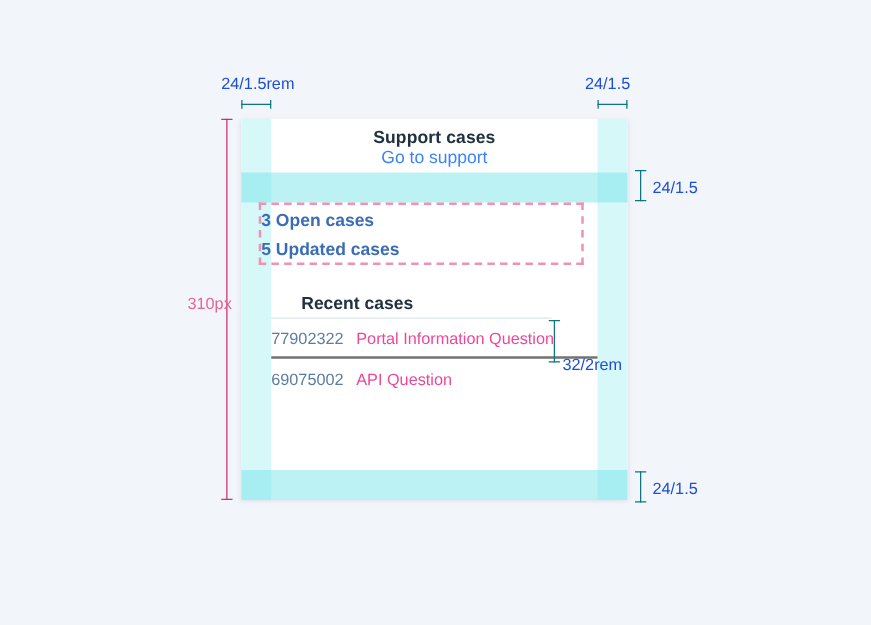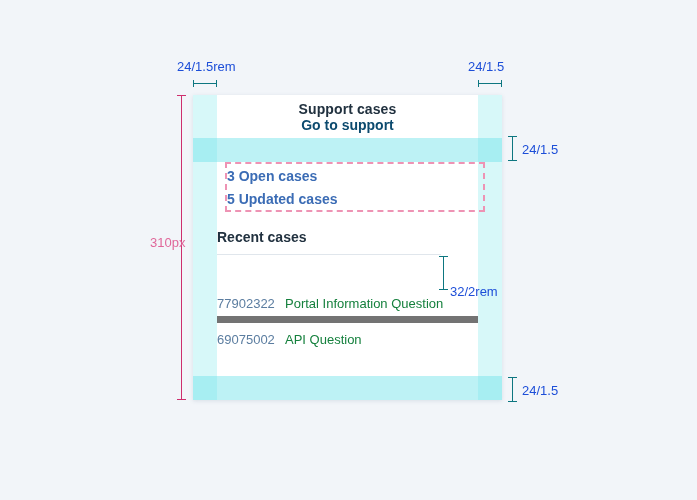--- a/index.html
+++ b/index.html
@@ -36,53 +36,53 @@
   .card-content { position: absolute; inset: 0; z-index: 3; }
 
   .card-header {
     position: absolute; left: 24px; top: 6px; width: 261px; height: 30px;
     display: flex; align-items: center; justify-content: space-between; flex-direction: column;
   }
   .card-title {
     font-size: 14px; font-weight: bold; color: #21313f; letter-spacing: .1px;
   }
   .goto-link {
-    font-size: 14px; color: #0c4a6e; text-decoration: none; cursor: pointer; font-weight: bold;
+    font-size: 14px; color: #3b82f6; text-decoration: none; cursor: pointer;
   }
 
   .summary-box {
-    position: absolute; left: 32px; top: 67px; width: 260px; height: 50px;
+    position: absolute; left: 14px; top: 67px; width: 260px; height: 50px;
     border: 2px dashed #ee93b4;
     padding: 1px 0 0 0;
   }
   .summary-link {
     display: block; font-size: 14px; font-weight: bold; color: #3b6cb5;
     line-height: 23px; text-decoration: none; cursor: pointer;
   }
 
   .section-header {
     position: absolute; left: 24px; top: 134px; width: 224px; height: 26px;
     border-bottom: 1px solid #e0e6ec;
-    display: flex; align-items: flex-start;
+    display: flex; align-items: center; padding-left: 24px;
   }
   .section-title {
     font-size: 14px; font-weight: bold; color: #21313f;
   }
 
   .case-list { position: absolute; left: 24px; top: 160px; width: 261px; }
   .case-row {
     height: 32px; display: flex; align-items: center; cursor: pointer;
   }
-  .case-row.bordered { border-bottom: 7px solid #737373; margin-top: 36px; }
+  .case-row.bordered { border-bottom: 2px solid #737373; }
   .case-id {
     width: 68px; flex: 0 0 68px;
     font-size: 13px; color: #5b7da0;
   }
   .case-subject {
-    font-size: 13px; color: #15803d; white-space: nowrap;
+    font-size: 13px; color: #ec4899; white-space: nowrap;
   }
 
   
   .ann { position: absolute; z-index: 10; }
   .teal-label {
     font-size: 13px; color: #1d4ed8; white-space: nowrap;
   }
   .pink-label {
     font-size: 13px; color: #e0679a; white-space: nowrap;
   }

